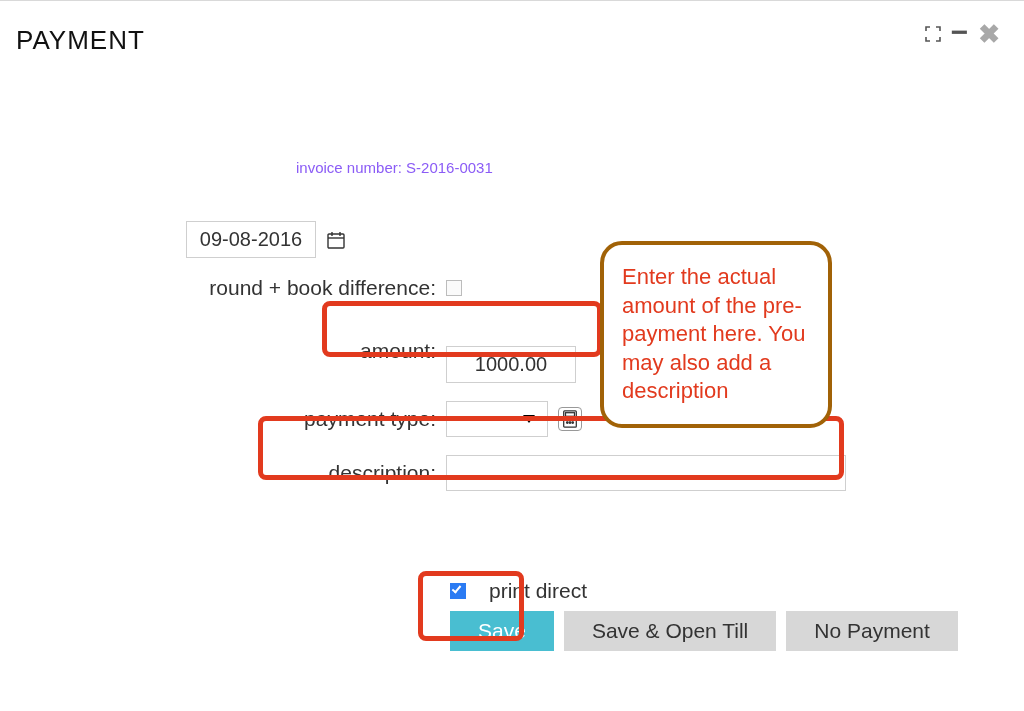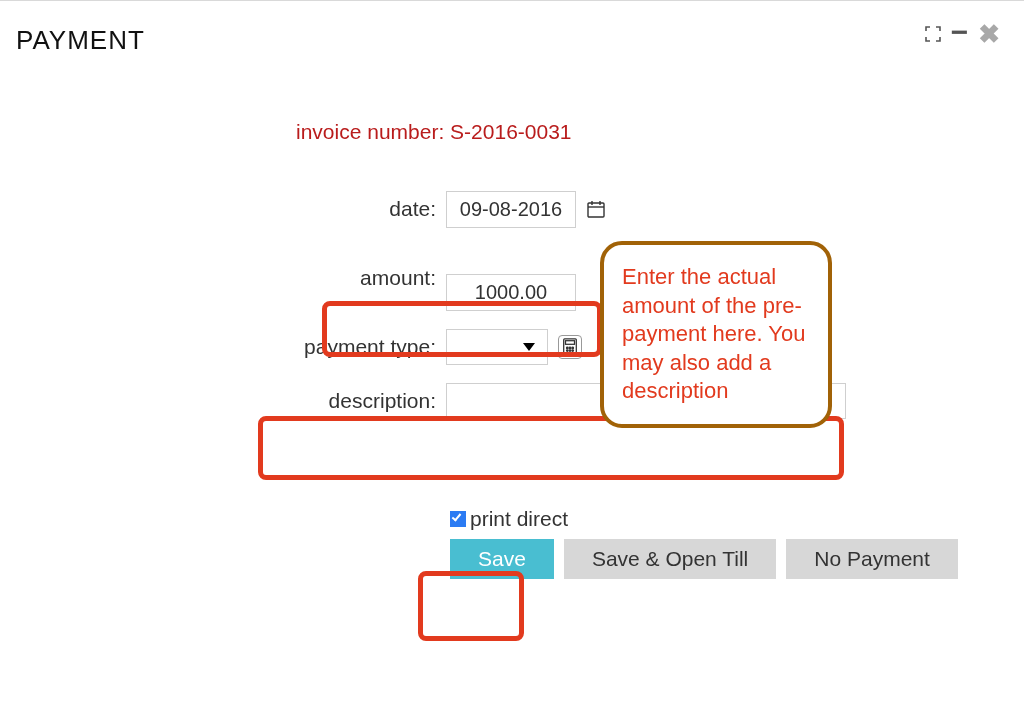--- a/index.html
+++ b/index.html
@@ -43,24 +43,24 @@
   }
   .window-controls > * { cursor: pointer; }
   .close { font-size: 26px; line-height: 18px; font-weight: 700; color:#a8a8a8; }
   .minus { font-size: 30px; line-height: 8px; font-weight: 700; color:#545454; position: relative; top:-2px;}
   .expand {
     width: 16px; height: 16px; display:inline-block; position: relative;
   }
   .expand svg { width:16px; height:16px; display:block; }
 
   .info-block {
-    margin: 60px 0 42px 280px;
-    font-size: 21px;
+    margin: 100px 0 42px 280px;
+    font-size: 15px;
     line-height: 1.55;
-    color: #b91c1c;
+    color: #8b5cf6;
   }
   .info-row { white-space: nowrap; }
   .info-label, .info-value { display:inline; }
 
   .form {
     margin-left: 170px;
     font-size: 21px;
     color: #333;
   }
   .form-row {
@@ -161,21 +161,21 @@
     font-size: 22px;
     line-height: 1.3;
   }
 
   
   .bottom-section {
     margin-top: 88px;
     margin-left: 434px;
   }
   .print-row {
-    display:flex; align-items:center; gap:4px;
+    display:flex; align-items:center; gap:23px;
     font-size: 21px;
     margin-bottom: 8px;
   }
   .buttons-row {
     display:flex; gap: 10px;
     align-items:center;
   }
   .btn {
     font-size: 21px;
     padding: 8px 28px;
@@ -215,36 +215,41 @@
   <div class="info-block">
     <div class="info-row">
       <span class="info-label">invoice number:</span>
       <span> </span>
       <span class="info-value">S-2016-0031</span>
     </div>
   </div>
 
   <div class="form">
     <div class="form-row">
-      <div class="form-label">date:</div>
       <div class="form-control">
         <input type="text" class="date-input" value="09-08-2016" style="">
         <span class="calendar-icon">
           <svg viewBox="0 0 20 20">
               <g fill="none" stroke="#333" stroke-width="1.4">
             <rect x="2" y="4" width="16" height="14" rx="1"></rect>
             <line x1="2" y1="8" x2="18" y2="8"></line>
             <line x1="6" y1="2" x2="6" y2="6"></line>
             <line x1="14" y1="2" x2="14" y2="6"></line>
           </g>
             </svg>
         </span>
       </div>
     </div>
 
+    <div class="form-row">
+      <div class="form-label">round + book difference:</div>
+      <div class="form-control">
+        <span class="checkbox"></span>
+      </div>
+    </div>
 
     <div class="form-row">
       <div class="form-label">amount:</div>
       <div class="form-control">
         <input type="text" class="amount-input" value="1000.00" style="">
       </div>
     </div>
 
     <div class="form-row">
       <div class="form-label">payment type:</div>

